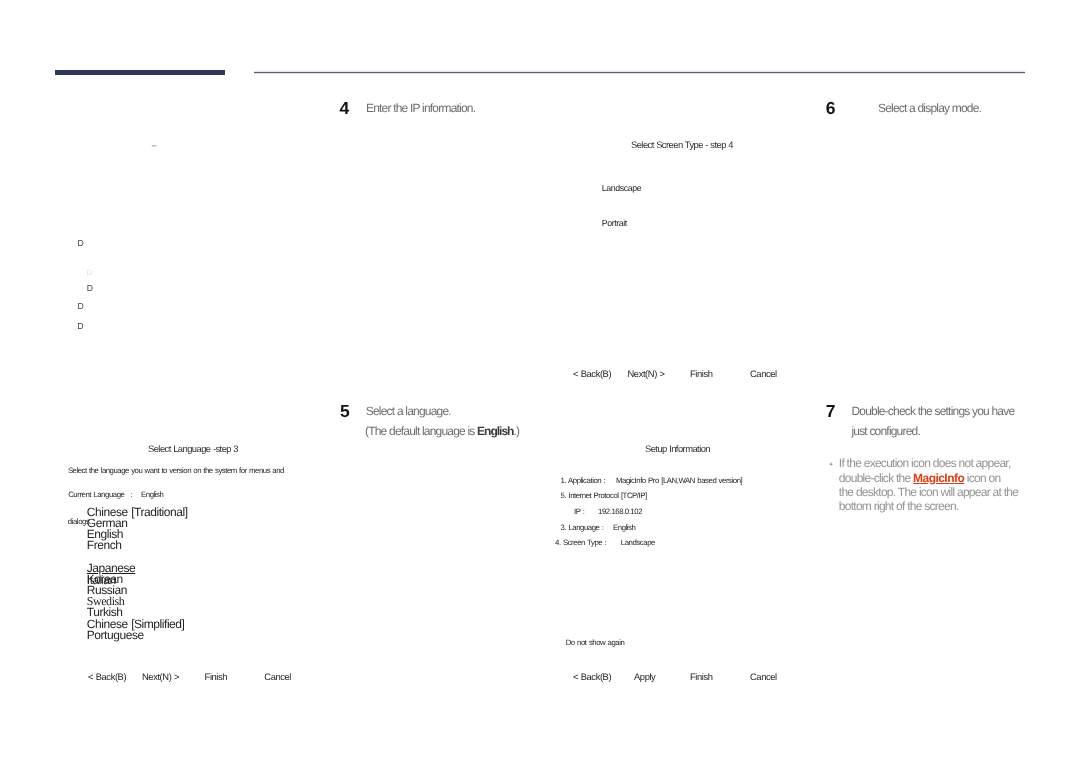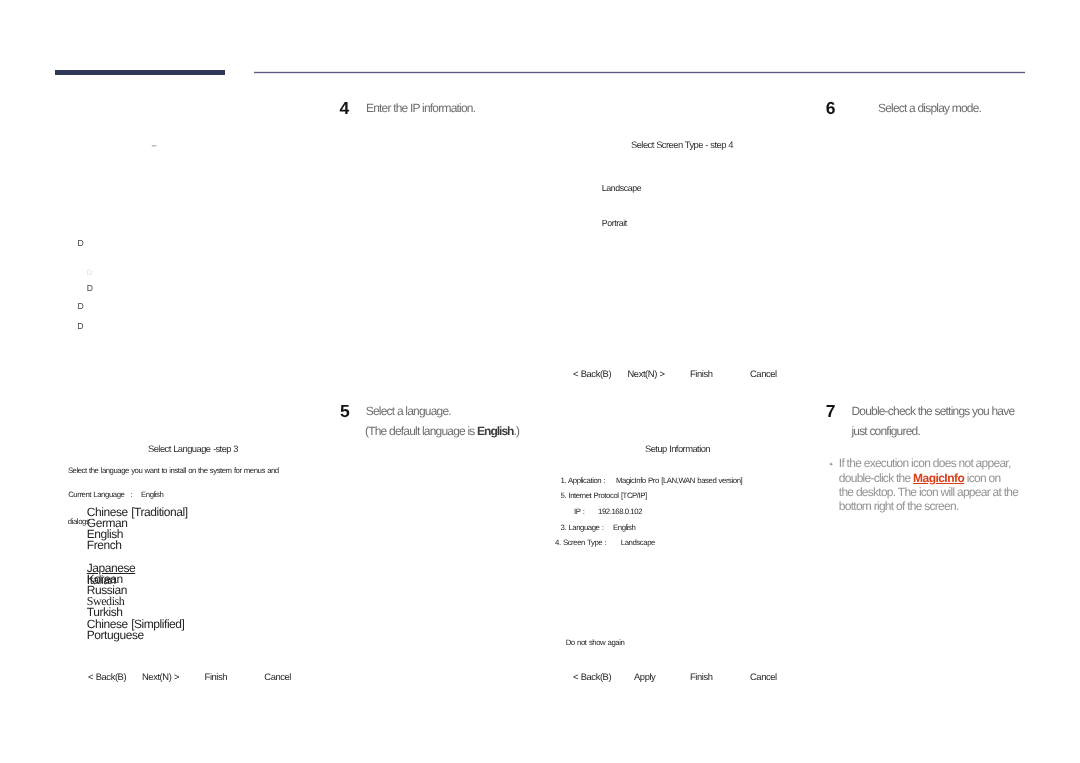--- a/index.html
+++ b/index.html
@@ -48,21 +48,21 @@
   <span class="dlg-btn" style="left:573px;top:368px;">&lt; Back(B)</span>
   <span class="dlg-btn" style="left:627.5px;top:368px;">Next(N) &gt;</span>
   <span class="dlg-btn" style="left:690px;top:368px;">Finish</span>
   <span class="dlg-btn" style="left:750px;top:368px;">Cancel</span>
 
   <span class="stepnum" style="left:340px;top:403px;">5</span>
   <span class="steptxt" style="left:365.8px;top:404.2px;">Select a language.</span>
   <span class="steptxt" style="left:365px;top:424.3px;"><span>(The default language is </span><b>English</b><span>.)</span></span>
 
   <span class="dlg-title" style="left:148px;top:443px;">Select Language -step 3</span>
-  <span class="dlg-txt" style="left:67.9px;top:466.3px;letter-spacing:-0.48px;">Select the language you want to install on the system for menus and</span>
+  <span class="dlg-txt" style="left:67.9px;top:466.3px;letter-spacing:-0.48px;">Select the language you want to version on the system for menus and</span>
   <span class="dlg-txt" style="left:67.8px;top:474.6px;margin-top:42px;">dialogs.</span>
   <span class="dlg-txt" style="left:68.2px;top:489.6px;">Current Language</span>
   <span class="dlg-txt" style="left:130.5px;top:489.6px;">:</span>
   <span class="dlg-txt" style="left:141px;top:489.6px;">English</span>
 
   <div id="language-list">
       <span class="dlg-item" style="left: 86.8px; top: 507.6px;">Chinese [Traditional]</span>
       <span class="dlg-item" style="left: 86.8px; top: 518.8px;">German</span>
       <span class="dlg-item" style="left: 86.8px; top: 530px;">English</span>
       <span class="dlg-item" style="left: 86.8px; top: 541.2px;">French</span>

